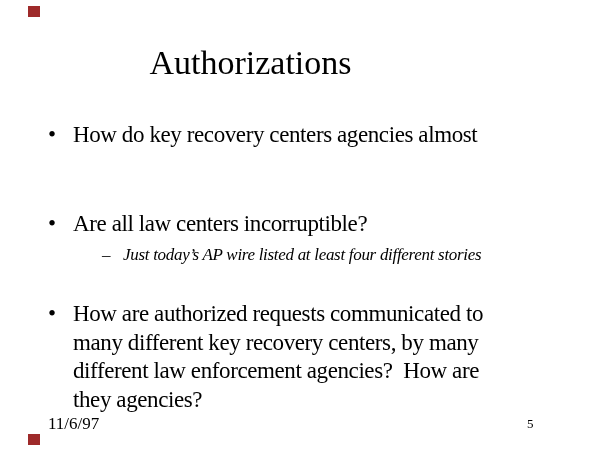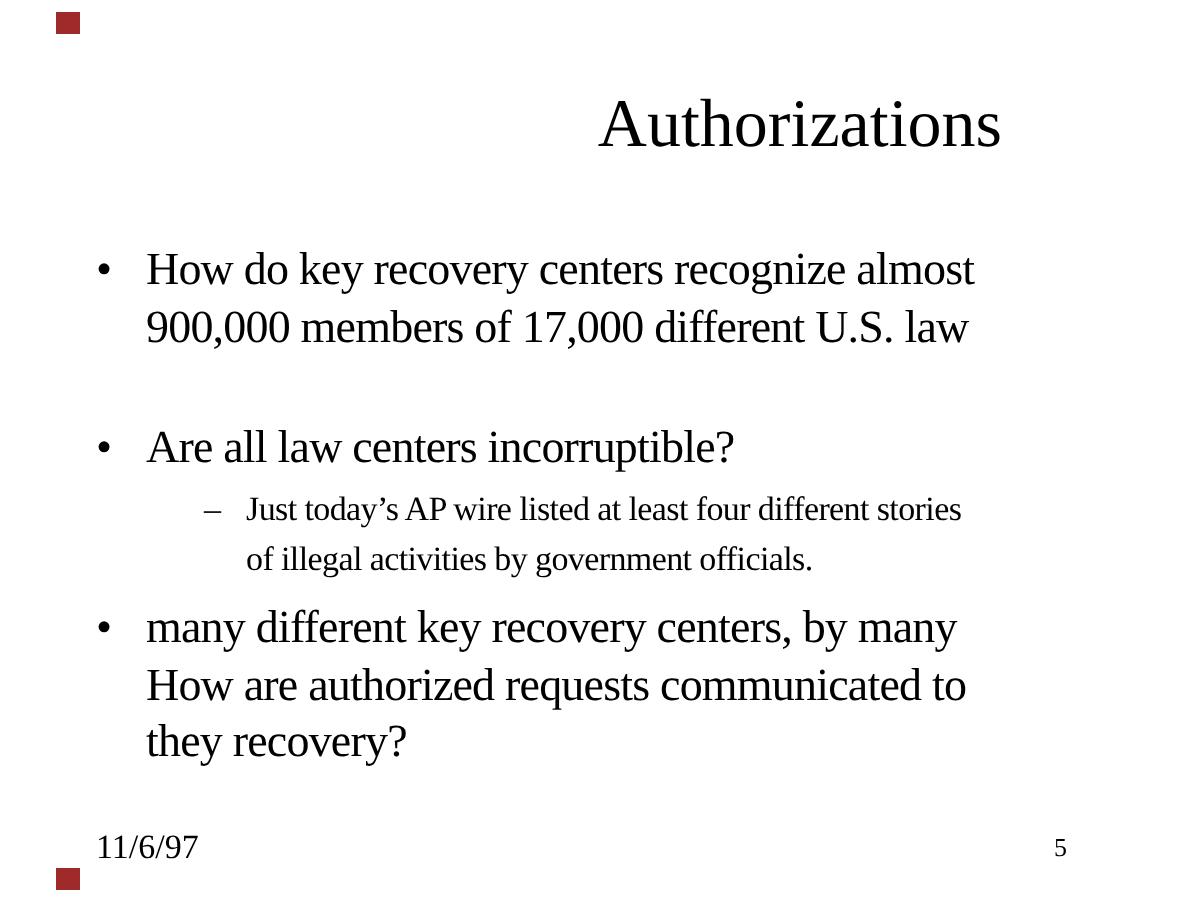--- a/index.html
+++ b/index.html
@@ -20,21 +20,21 @@
     position: absolute;
     left: 28px;
     width: 12px; height: 11px;
     background: #9e2a2a;
   }
   .corner-marker.top { top: 6px; }
   .corner-marker.bottom { top: 434px; }
   .slide-title {
     position: absolute; top: 42px; left: 0;
     width: 501px;
-    text-align: right;
+    text-align: center;
     font-size: 34px;
     line-height: 41px;
     white-space: pre;
   }
   .bullet-item {
     position: absolute;
     left: 48px;
   }
   .bullet-item .marker {
     position: absolute; left: 0; top: 0;
@@ -57,20 +57,21 @@
   .sub-item .marker {
     position: absolute; left: 0; top: 0;
     font-size: 17px; line-height: 25px;
   }
   .sub-item .lines { margin-left: 21px; }
   .sub-item .line {
     font-size: 17px;
     line-height: 25px;
     letter-spacing: -0.3px;
     white-space: pre;
+    font-style: italic;
   }
   .slide-date {
     position: absolute; left: 48px; top: 416px;
     font-size: 17px; line-height: 16px;
     white-space: pre;
   }
   .page-number {
     position: absolute; left: 527px; top: 416px;
     font-size: 13px; line-height: 16px;
     white-space: pre;
@@ -81,46 +82,45 @@
 
 <div class="slide">
 
   <div class="corner-marker top"></div>
 
   <div class="slide-title">Authorizations</div>
 
   <div class="bullet-item bullet-1">
     <span class="marker">•</span>
     <div class="lines">
-      <div class="line">How do key recovery centers recognize almost</div>
-      <div class="line">900,000 members of 17,000 different U.S. law</div>
+      <div class="line">How do key recovery centers agencies almost</div>
     </div>
   </div>
 
   <div class="bullet-item bullet-2">
     <span class="marker">•</span>
     <div class="lines">
       <div class="line">Are all law centers incorruptible?</div>
     </div>
   </div>
 
   <div class="sub-item">
     <span class="marker">–</span>
     <div class="lines">
       <div class="line">Just today’s AP wire listed at least four different stories</div>
-      <div class="line">of illegal activities by government officials.</div>
     </div>
   </div>
 
   <div class="bullet-item bullet-3">
     <span class="marker">•</span>
     <div class="lines">
+      <div class="line">How are authorized requests communicated to</div>
       <div class="line">many different key recovery centers, by many</div>
-      <div class="line">How are authorized requests communicated to</div>
-      <div class="line">they recovery?</div>
+      <div class="line">different law enforcement agencies?  How are</div>
+      <div class="line">they agencies?</div>
     </div>
   </div>
 
   <div class="slide-date">11/6/97</div>
   <div class="page-number">5</div>
 
   <div class="corner-marker bottom"></div>
 
 </div>
 

